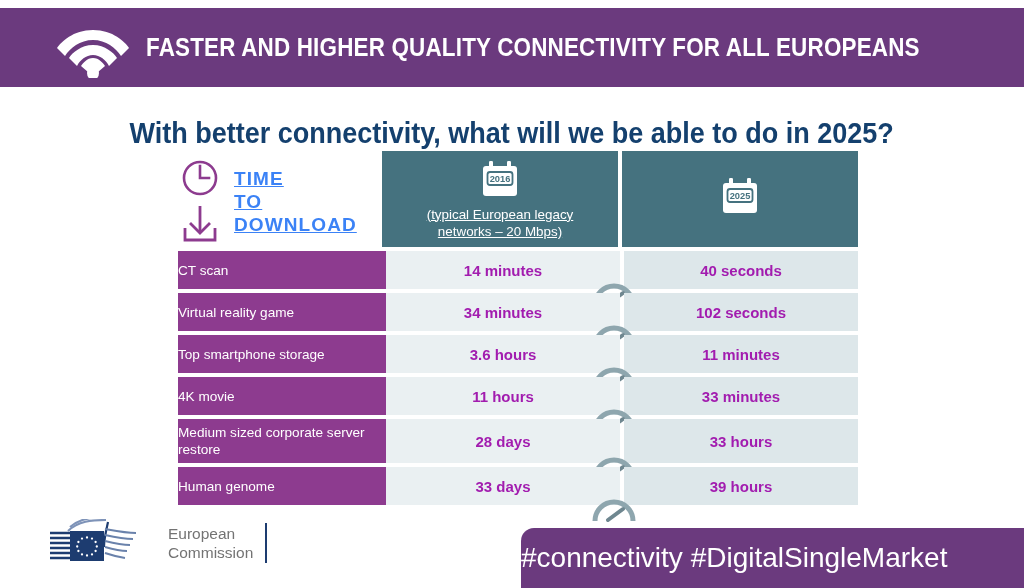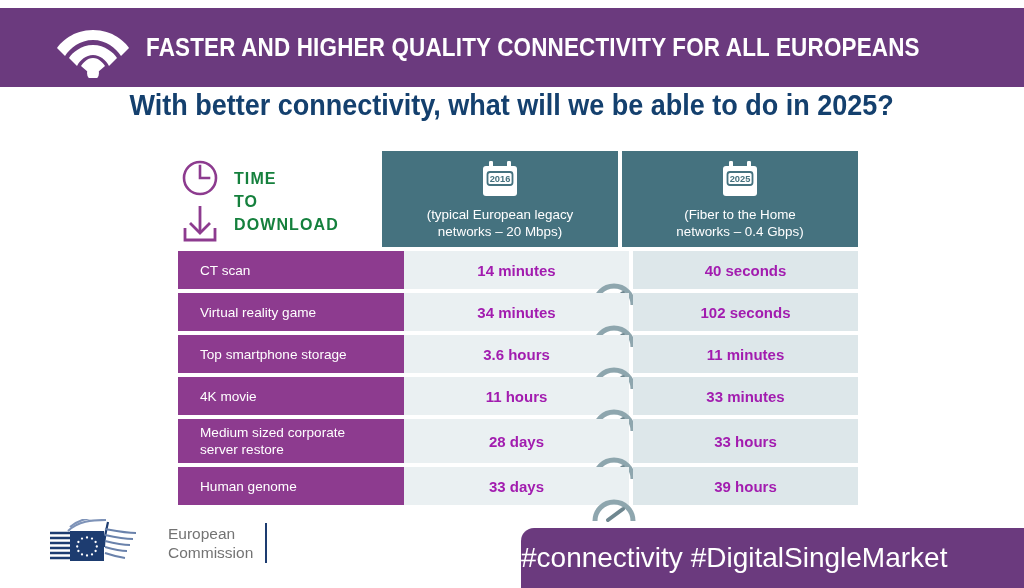--- a/index.html
+++ b/index.html
@@ -24,58 +24,58 @@
     font-size: 25.5px;
     font-weight: bold;
     letter-spacing: 0.2px;
     transform: scaleX(0.88);
     transform-origin: left center;
     white-space: nowrap;
   }
 
   
   .headline {
-    position: absolute; left: 0; top: 88px; width: 1024px;
+    position: absolute; left: 0; top: 116px; width: 1024px;
     text-align: center;
     color: #14406e;
     font-size: 30px;
     font-weight: bold;
     white-space: nowrap;
   }
   .headline span { display: inline-block; transform: scaleX(0.9); }
 
   
   .table { position: absolute; left: 178px; top: 151px; width: 680px; }
 
   .head-row { display: flex; height: 96px; }
   .head-spacer { width: 204px; flex: none; position: relative; }
   .timeto {
     position: absolute; left: 0; top: 4px;
     display: flex; align-items: flex-start;
   }
   .timeto-icons { width: 56px; flex: none; padding-top: 2px; }
   .timeto-text {
-    color: #15803d; font-size: 16px; font-weight: bold;
-    letter-spacing: 1.1px; line-height: 23px; padding-top: 12px;
+    color: #3b82f6; font-size: 19px; font-weight: bold;
+    letter-spacing: 1.1px; line-height: 23px; padding-top: 12px; text-decoration: underline;
   }
   .head-cell {
     flex: 1; background: #45727f; color: #ffffff;
     display: flex; flex-direction: column; align-items: center; justify-content: center;
-    text-align: center; font-size: 13.4px; line-height: 17px;
+    text-align: center; font-size: 13.4px; line-height: 17px; text-decoration: underline;
   }
   .head-cell.first { margin-right: 4px; }
   .cal-icon { margin-bottom: 7px; }
   .head-cap { padding: 0 12px; }
 
   .row { display: flex; margin-top: 4px; position: relative; }
   .row-label {
-    width: 226px; flex: none; background: #8d3b8f; color: #ffffff;
+    width: 208px; flex: none; background: #8d3b8f; color: #ffffff;
     font-size: 13.6px; line-height: 17px;
     display: flex; align-items: center;
-    padding: 0 22px;
+    padding: 0 0;
   }
   .cell {
     flex: 1; background: #eaf0f2; color: #a21caf;
     font-size: 15px; font-weight: bold;
     display: flex; align-items: center; justify-content: center;
   }
   .cell.right { background: #dde7ea; margin-left: 4px; }
 
   .gauge {
     position: absolute; left: 414px; bottom: -19px;
@@ -156,24 +156,20 @@
       </div>
 
       <div class="head-cell">
         <svg class="cal-icon" width="40" height="40" viewBox="0 0 40 40">
           <rect x="9" y="2" width="4" height="8" rx="1.3" fill="#ffffff"></rect>
           <rect x="27" y="2" width="4" height="8" rx="1.3" fill="#ffffff"></rect>
           <rect x="3" y="7" width="34" height="30" rx="3" fill="#ffffff"></rect>
           <rect x="7.5" y="13" width="25" height="13" rx="2.5" fill="none" stroke="#45727f" stroke-width="1.8"></rect>
           <text x="20" y="23.4" text-anchor="middle" font-family="'Liberation Sans',sans-serif" font-size="9.3" font-weight="bold" fill="#45727f">2025</text>
         </svg>
-        <div class="head-cap">
-          <div>(Fiber to the Home</div>
-          <div>networks – 0.4 Gbps)</div>
-        </div>
       </div>
     </div>
 
     <div class="row" style="height:38px">
       <div class="row-label">CT scan</div>
       <div class="cell">14 minutes</div>
       <div class="cell right">40 seconds</div>
       <svg class="gauge" viewBox="0 0 44 30">
         <path d="M3 27 A19 19 0 0 1 41 27" fill="none" stroke="#8ea6ae" stroke-width="5" stroke-linecap="butt"></path>
         <path d="M31 15 L16 26" stroke="#6f8790" stroke-width="4" stroke-linecap="round"></path>

